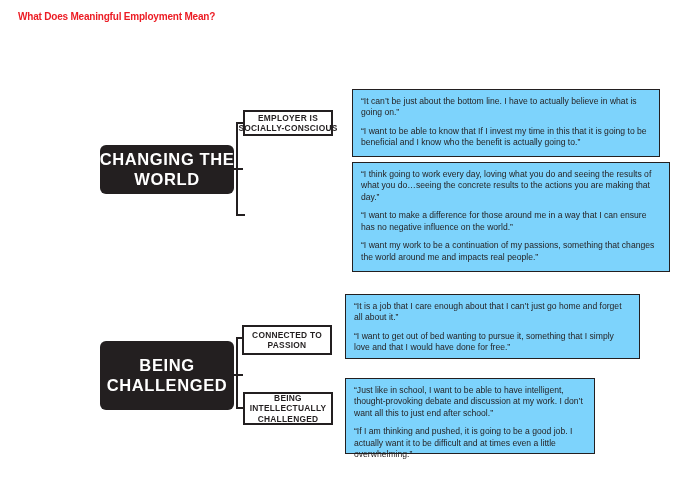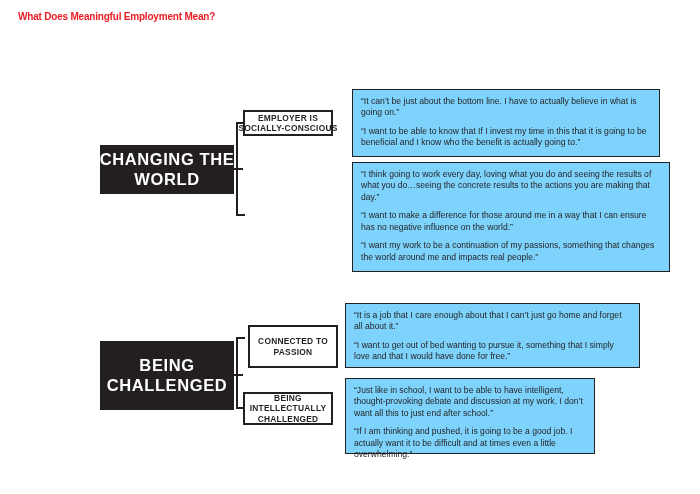--- a/index.html
+++ b/index.html
@@ -41,20 +41,21 @@
     color: #ffffff;
     display: flex;
     align-items: center;
     justify-content: center;
     text-align: center;
     font-weight: bold;
     letter-spacing: 0.6px;
     line-height: 1.16;
     box-sizing: border-box;
     padding: 2px 6px;
+    border-radius: 6px;
   }
   .theme-box .theme-line { display: block; white-space: nowrap; }
 
   #theme-box-changing-world {
     left: 100px;
     top: 145px;
     width: 134px;
     height: 49px;
     font-size: 16.5px;
   }
@@ -80,42 +81,42 @@
     font-size: 8.4px;
     letter-spacing: 0.25px;
     line-height: 1.25;
     box-sizing: border-box;
     padding: 2px 16px;
   }
   .subcat-box .sub-line { display: block; white-space: nowrap; }
 
   #subcat-employer-socially-conscious { left: 243px; top: 110px; width: 90px; height: 26px; }
   #subcat-my-work-improves-society    { left: 243px; top: 203px; width: 90px; height: 26px; }
-  #subcat-connected-to-passion        { left: 248px; top: 325px; width: 90px; height: 43px; }
+  #subcat-connected-to-passion        { left: 242px; top: 325px; width: 90px; height: 30px; }
   #subcat-being-intellectually-challenged { left: 243px; top: 392px; width: 90px; height: 33px; }
 
   
   .quote-box {
     position: absolute;
     background: #7dd3fc;
     border: 1.6px solid #231f20;
     box-sizing: border-box;
     padding: 6px 8px 6px 8px;
     font-size: 8.6px;
     line-height: 1.33;
     color: #231f20;
   }
   .quote-box p {
     margin: 0 0 7px 0;
   }
   .quote-box p:last-child { margin-bottom: 0; }
 
   #quote-box-employer   { left: 352px; top: 89px;  width: 308px; height: 68px; }
   #quote-box-society    { left: 352px; top: 162px; width: 318px; height: 110px; }
-  #quote-box-passion    { left: 345px; top: 303px; width: 295px; height: 65px; }
+  #quote-box-passion    { left: 345px; top: 294px; width: 295px; height: 65px; }
   #quote-box-intellect  { left: 345px; top: 378px; width: 250px; height: 76px; }
 
   
   .conn {
     position: absolute;
     background: #231f20;
   }
   .conn-v { width: 2.2px; }
   .conn-h { height: 2.2px; }
 </style>

